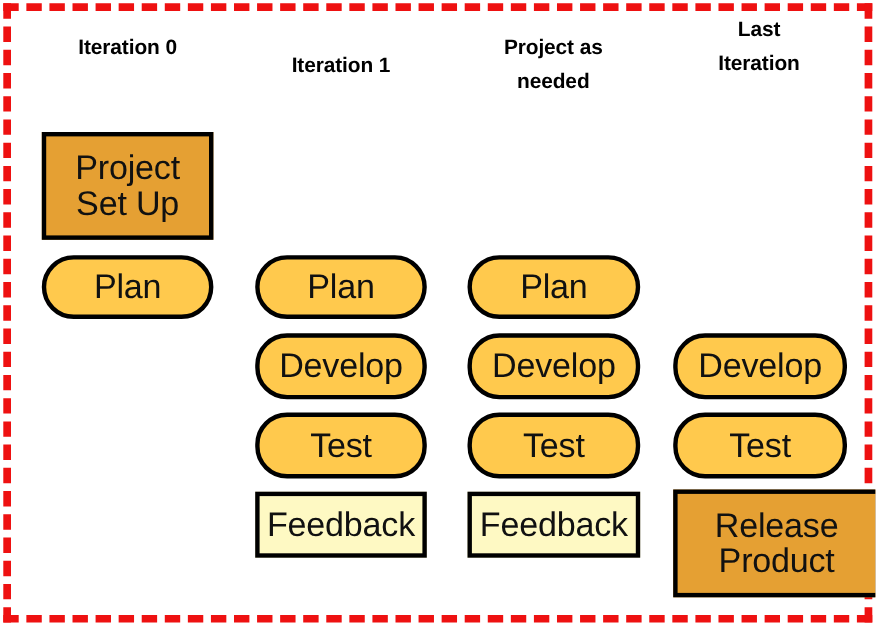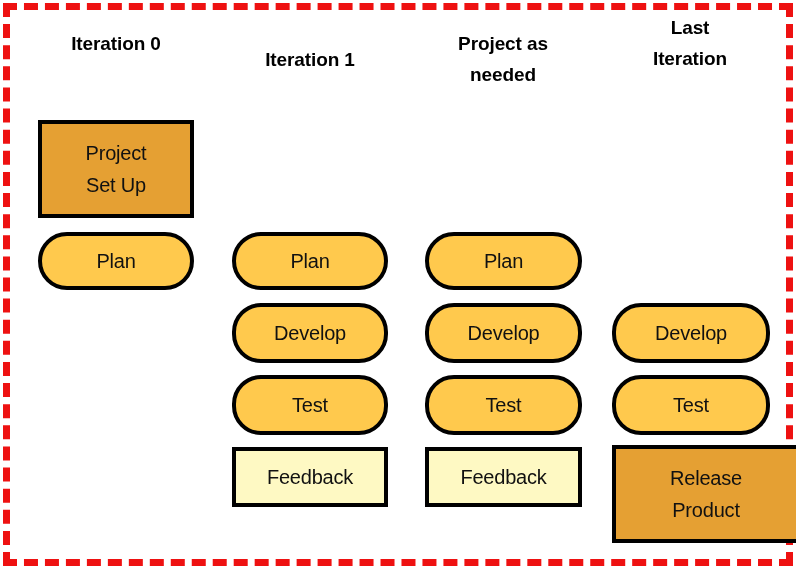--- a/index.html
+++ b/index.html
@@ -41,21 +41,21 @@
     white-space: pre-line;
   }
   .proc-box {
     position: absolute;
     box-sizing: border-box;
     border: 4px solid #000000;
     display: flex;
     align-items: center;
     justify-content: center;
     text-align: center;
-    font-size: 20px;
+    font-size: 31px;
     line-height: 32px;
     color: #111111;
     white-space: pre-line;
     letter-spacing: -0.2px;
   }
   .fill-dark   { background: #E5A033; }
   .fill-light  { background: #FFC94D; border-radius: 29px; }
   .fill-pale   { background: #fef9c3; }
 </style>
 </head>

